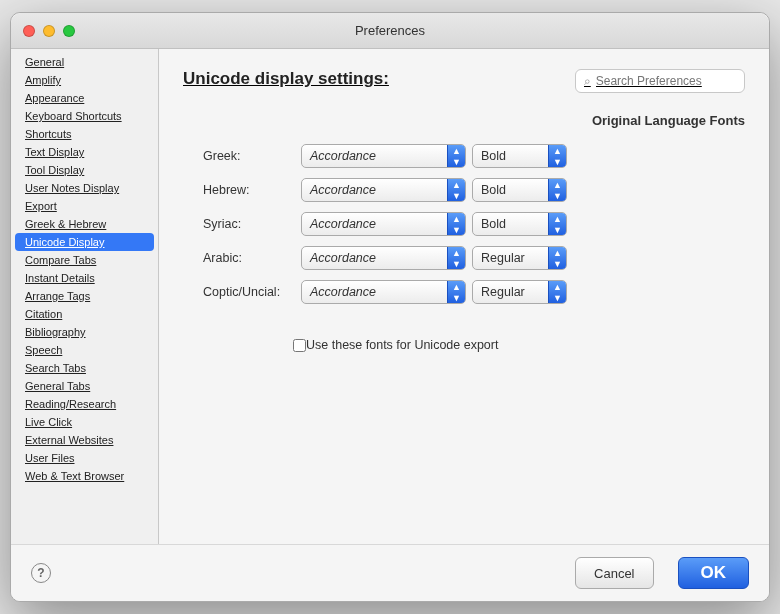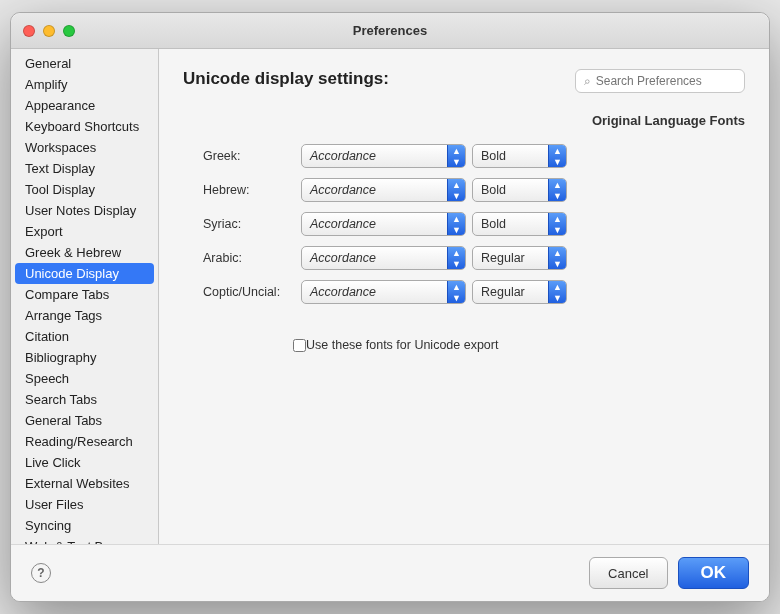--- a/index.html
+++ b/index.html
@@ -30,21 +30,21 @@
       background: linear-gradient(to bottom, #e8e8e8, #d8d8d8);
       border-bottom: 1px solid #c0c0c0;
       display: flex;
       align-items: center;
       justify-content: center;
       position: relative;
       border-radius: 10px 10px 0 0;
     }
     .titlebar-title {
       font-size: 13px;
-      font-weight: 700;
+      font-weight: 400;
       color: #333;
     }
     .window-controls {
       position: absolute;
       left: 12px;
       display: flex;
       gap: 8px;
     }
     .window-btn {
       width: 12px;
@@ -64,41 +64,43 @@
       width: 148px;
       background: #f0f0f0;
       border-right: 1px solid #c8c8c8;
       overflow-y: auto;
       padding: 4px 0;
     }
     .sidebar-item {
       padding: 3px 10px;
       cursor: pointer;
       color: #222;
-      font-size: 13px;
+      font-size: 11px;
       border-radius: 4px;
       margin: 0 4px;
       white-space: nowrap;
+      text-decoration: underline;
     }
     .sidebar-item.active {
       background: #3478f6;
       color: white;
     }
     .main-panel {
       flex: 1;
       display: flex;
       flex-direction: column;
       padding: 20px 24px 0 24px;
       background: #f5f5f5;
     }
     .main-header {
       display: flex;
       justify-content: space-between;
       align-items: flex-start;
       margin-bottom: 20px;
+      text-decoration: underline;
     }
     .main-title {
       font-size: 17px;
       font-weight: 700;
       color: #222;
     }
     .search-box {
       display: flex;
       align-items: center;
       background: white;
@@ -208,21 +210,21 @@
       display: flex;
       align-items: center;
       justify-content: center;
       font-size: 12px;
       color: #666;
       cursor: pointer;
       font-weight: 600;
     }
     .footer-buttons {
       display: flex;
-      gap: 10px;
+      gap: 24px;
     }
     .btn-cancel {
       padding: 5px 18px;
       border-radius: 6px;
       border: 1px solid #aaa;
       background: linear-gradient(to bottom, #fff, #e5e5e5);
       font-size: 13px;
       color: #333;
       cursor: pointer;
     }
@@ -250,39 +252,39 @@
     <span class="titlebar-title">Preferences</span>
   </div>
 
   <div class="content-area">
     <div class="sidebar">
 
     <div class="sidebar-item">General</div>
         <div class="sidebar-item">Amplify</div>
         <div class="sidebar-item">Appearance</div>
         <div class="sidebar-item">Keyboard Shortcuts</div>
-        <div class="sidebar-item">Workspaces</div>
+        <div class="sidebar-item">Shortcuts</div>
         <div class="sidebar-item">Text Display</div>
         <div class="sidebar-item">Tool Display</div>
         <div class="sidebar-item">User Notes Display</div>
         <div class="sidebar-item">Export</div>
         <div class="sidebar-item">Greek &amp; Hebrew</div>
         <div class="sidebar-item active">Unicode Display</div>
         <div class="sidebar-item">Compare Tabs</div>
+        <div class="sidebar-item">Instant Details</div>
         <div class="sidebar-item">Arrange Tags</div>
         <div class="sidebar-item">Citation</div>
         <div class="sidebar-item">Bibliography</div>
         <div class="sidebar-item">Speech</div>
         <div class="sidebar-item">Search Tabs</div>
         <div class="sidebar-item">General Tabs</div>
         <div class="sidebar-item">Reading/Research</div>
         <div class="sidebar-item">Live Click</div>
         <div class="sidebar-item">External Websites</div>
         <div class="sidebar-item">User Files</div>
-        <div class="sidebar-item">Syncing</div>
         <div class="sidebar-item">Web &amp; Text Browser</div>
       </div>
 
     <div class="main-panel">
       <div class="main-header">
         <span class="main-title">Unicode display settings:</span>
         <div class="search-box">
           <span class="search-icon-svg">⌕</span>
           <input class="search-input" type="text" placeholder="Search Preferences" style="">
         </div>

